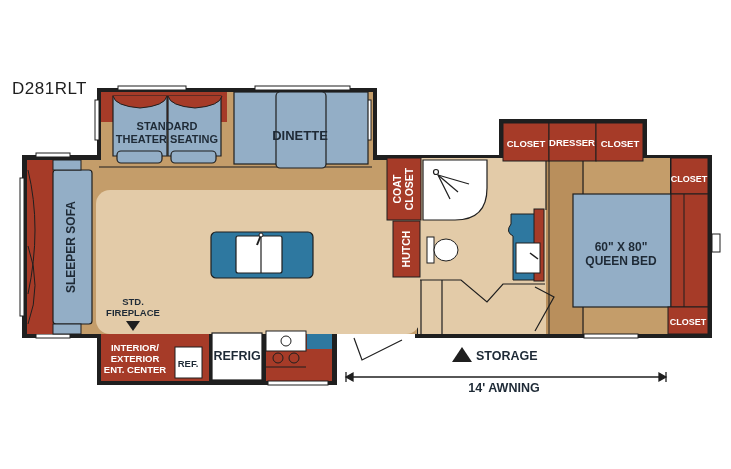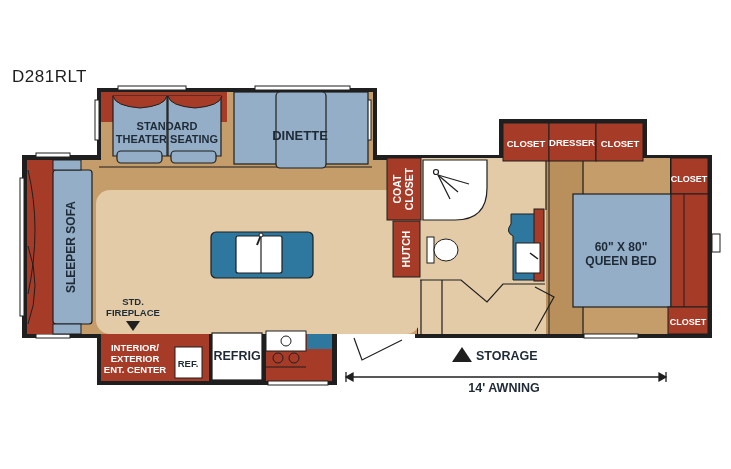--- a/index.html
+++ b/index.html
@@ -1,20 +1,20 @@
 <!DOCTYPE html>
 <html><head>
 <meta charset="utf-8">
 <style>
   html, body { margin:0; padding:0; background:#ffffff; }
   body { width:731px; height:469px; position:relative; overflow:hidden; font-family:"Liberation Sans", sans-serif; }
   #plan { position:absolute; left:0; top:0; width:731px; height:469px; }
   .lbl { font-family:"Liberation Sans", sans-serif; font-weight:bold; fill:#1e2a36; letter-spacing:0px; }
   .lbl-w { font-family:"Liberation Sans", sans-serif; font-weight:bold; fill:#ffffff; }
-  .model { position:absolute; left:12px; top:67px; font-size:17px; color:#1e1e1e; font-family:"Liberation Sans", sans-serif; letter-spacing:0.5px; }
+  .model { position:absolute; left:12px; top:79px; font-size:17px; color:#1e1e1e; font-family:"Liberation Sans", sans-serif; letter-spacing:0.5px; }
 </style>
 </head>
 <body>
 
 <div class="model">D281RLT</div>
 
 <svg id="plan" viewBox="0 0 731 469" xmlns="http://www.w3.org/2000/svg">
 
   <g>
 

